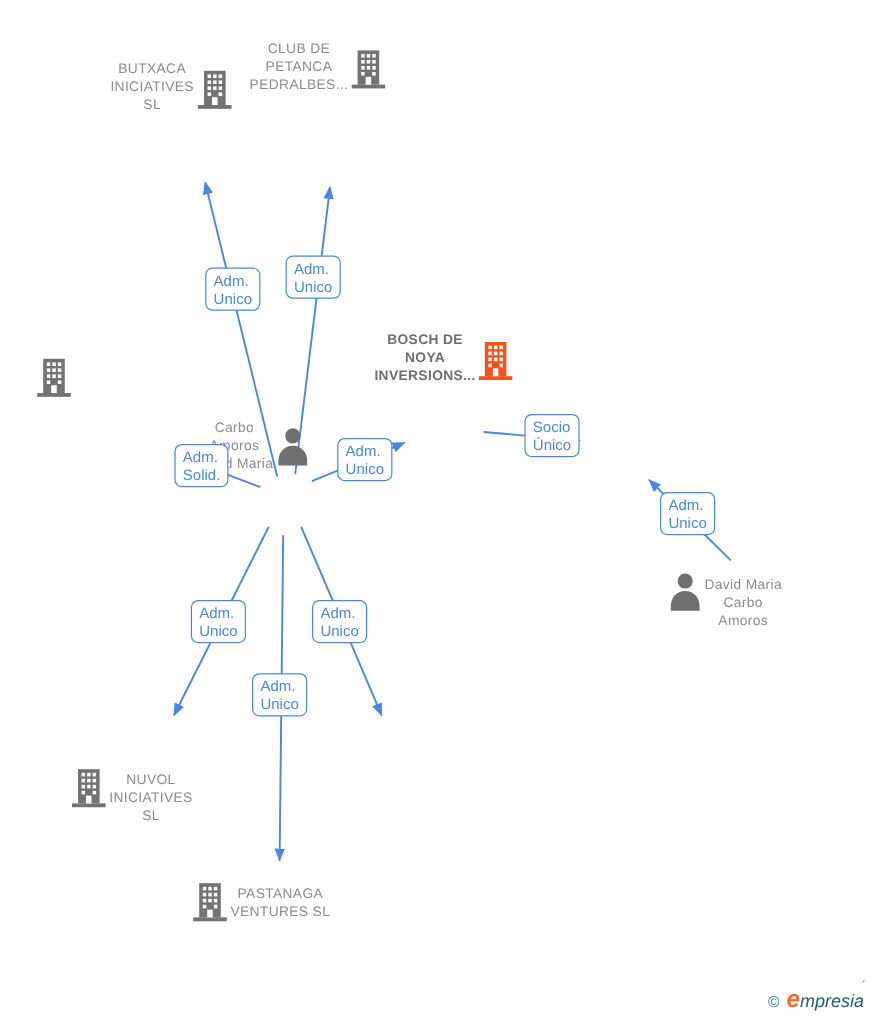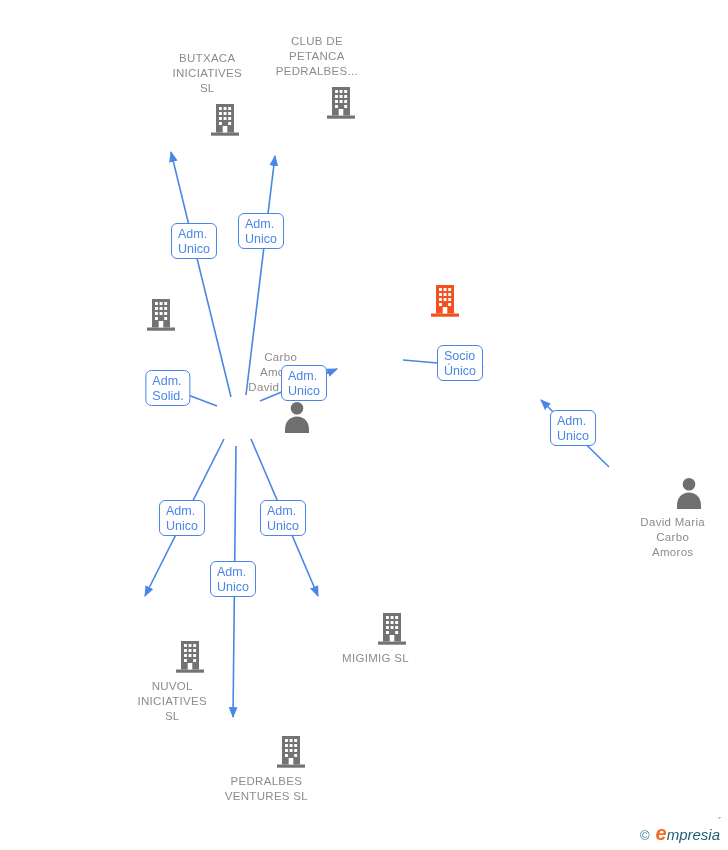--- a/index.html
+++ b/index.html
@@ -21,22 +21,22 @@
     top: 0;
     width: 728px;
     height: 850px;
   }
   
   .node {
     position: absolute;
     width: 150px;
     margin-left: -75px;
     display: flex;
-    flex-direction: column;
-    align-items: flex-end;
+    flex-direction: row;
+    align-items: flex-start;
     cursor: pointer;
   }
   .node-label {
     font-size: 11.5px;
     line-height: 15px;
     letter-spacing: 0.3px;
     color: #8c8c8c;
     text-align: center;
     white-space: pre-line;
   }
@@ -185,20 +185,23 @@
           <rect x="15.6" y="16" width="2.9" height="3"></rect>
           <rect x="20.2" y="16" width="2.9" height="3"></rect>
         <rect x="11" y="21" width="2.9" height="3"></rect>
           <rect x="20.2" y="21" width="2.9" height="3"></rect>
         <rect x="14.7" y="25" width="4.6" height="6.5"></rect>
       </g>
     </svg>
   </div>
 
   <div class="node label-above highlight" style="left:387px;top:277px">
+    <div class="node-label">BOSCH DE
+NOYA
+INVERSIONS...</div>
     <svg class="icon company highlight-icon" width="34" height="36" viewBox="0 0 34 36">
       <rect x="3" y="31.5" width="28" height="3.2" fill="currentColor"></rect>
       <rect x="8" y="3" width="18" height="28.5" fill="currentColor"></rect>
       <g fill="#ffffff">
         <rect x="11" y="6" width="2.9" height="3"></rect>
           <rect x="15.6" y="6" width="2.9" height="3"></rect>
           <rect x="20.2" y="6" width="2.9" height="3"></rect>
         <rect x="11" y="11" width="2.9" height="3"></rect>
           <rect x="15.6" y="11" width="2.9" height="3"></rect>
           <rect x="20.2" y="11" width="2.9" height="3"></rect>
@@ -250,62 +253,41 @@
         <rect x="11" y="21" width="2.9" height="3"></rect>
           <rect x="20.2" y="21" width="2.9" height="3"></rect>
         <rect x="14.7" y="25" width="4.6" height="6.5"></rect>
       </g>
     </svg>
     <div class="node-label">NUVOL
 INICIATIVES
 SL</div>
   </div>
 
-  <div class="node label-below" style="left:334px;top:610px">
-    <svg class="icon company" width="34" height="36" viewBox="0 0 34 36">
-      <rect x="3" y="31.5" width="28" height="3.2" fill="currentColor"></rect>
-      <rect x="8" y="3" width="18" height="28.5" fill="currentColor"></rect>
-      <g fill="#ffffff">
-        <rect x="11" y="6" width="2.9" height="3"></rect>
-          <rect x="15.6" y="6" width="2.9" height="3"></rect>
-          <rect x="20.2" y="6" width="2.9" height="3"></rect>
-        <rect x="11" y="11" width="2.9" height="3"></rect>
-          <rect x="15.6" y="11" width="2.9" height="3"></rect>
-          <rect x="20.2" y="11" width="2.9" height="3"></rect>
-        <rect x="11" y="16" width="2.9" height="3"></rect>
-          <rect x="15.6" y="16" width="2.9" height="3"></rect>
-          <rect x="20.2" y="16" width="2.9" height="3"></rect>
-        <rect x="11" y="21" width="2.9" height="3"></rect>
-          <rect x="20.2" y="21" width="2.9" height="3"></rect>
-        <rect x="14.7" y="25" width="4.6" height="6.5"></rect>
-      </g>
-    </svg>
-    <div class="node-label">MIGIMIG  SL</div>
-  </div>
 
   <div class="node label-below" style="left:233px;top:733px">
     <svg class="icon company" width="34" height="36" viewBox="0 0 34 36">
       <rect x="3" y="31.5" width="28" height="3.2" fill="currentColor"></rect>
       <rect x="8" y="3" width="18" height="28.5" fill="currentColor"></rect>
       <g fill="#ffffff">
         <rect x="11" y="6" width="2.9" height="3"></rect>
           <rect x="15.6" y="6" width="2.9" height="3"></rect>
           <rect x="20.2" y="6" width="2.9" height="3"></rect>
         <rect x="11" y="11" width="2.9" height="3"></rect>
           <rect x="15.6" y="11" width="2.9" height="3"></rect>
           <rect x="20.2" y="11" width="2.9" height="3"></rect>
         <rect x="11" y="16" width="2.9" height="3"></rect>
           <rect x="15.6" y="16" width="2.9" height="3"></rect>
           <rect x="20.2" y="16" width="2.9" height="3"></rect>
         <rect x="11" y="21" width="2.9" height="3"></rect>
           <rect x="20.2" y="21" width="2.9" height="3"></rect>
         <rect x="14.7" y="25" width="4.6" height="6.5"></rect>
       </g>
     </svg>
-    <div class="node-label">PEDRALBES
+    <div class="node-label">PASTANAGA
 VENTURES  SL</div>
   </div>
 
   <div class="edge-label" style="left:194px;top:241px">Adm.
 Unico</div>
   <div class="edge-label" style="left:261px;top:231px">Adm.
 Unico</div>
   <div class="edge-label" style="left:168px;top:388px">Adm.
 Solid.</div>
   <div class="edge-label" style="left:304px;top:383px">Adm.

